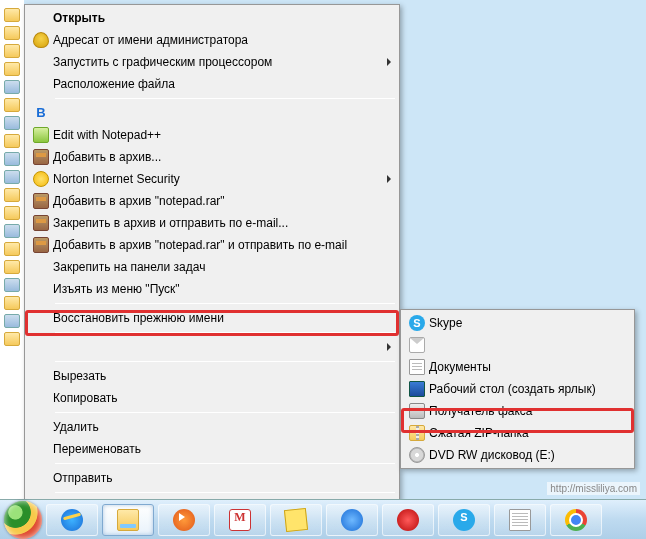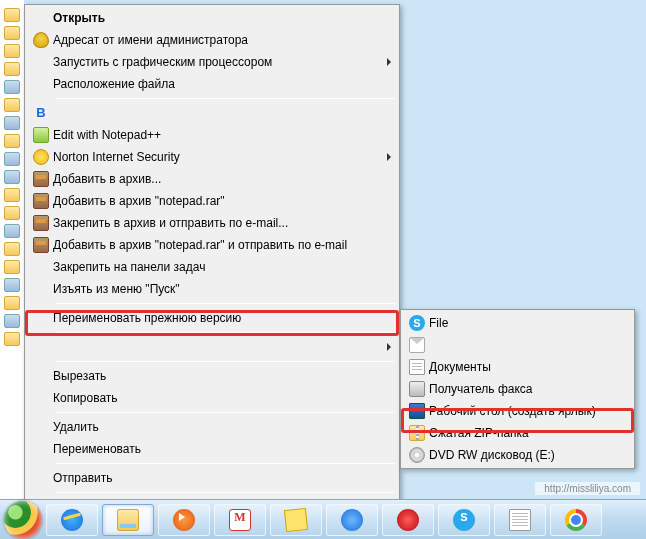--- a/index.html
+++ b/index.html
@@ -117,21 +117,21 @@
     background: linear-gradient(#fff,#e8f2fb);
     border-color:#7fa9d0;
     box-shadow: inset 0 0 4px rgba(0,80,160,.3);
   }
   .watermark {
     position:absolute;
     right:6px; bottom:44px;
     font-size:10px;
     color:#888;
     background:rgba(255,255,255,.6);
-    padding:1px 9px;
+    padding:1px 3px;
   }
 
   
   .i16 { width:16px;height:16px;display:inline-block; }
   .i-shield{background:radial-gradient(circle at 50% 40%,#f6d24a,#d6a20a);border-radius:50% 50% 50% 50% / 60% 60% 40% 40%; border:1px solid #b8870a;}
   .i-bt{color:#1a6dd6;font-weight:bold;font-size:13px;text-align:center;line-height:16px;}
   .i-npp{background:linear-gradient(#d7f0a0,#8cc63f);border:1px solid #6fa82a;border-radius:2px;}
   .i-norton{background:radial-gradient(circle,#ffe26b,#f3b80a);border-radius:50%;border:1px solid #c49400;}
   .i-rar{background:linear-gradient(#b96,#964);border:1px solid #743;border-radius:2px;position:relative;}
   .i-rar::after{content:"";position:absolute;left:2px;right:2px;top:3px;height:4px;background:#d94;}
@@ -211,61 +211,61 @@
       </span>
     </div>
     <div class="menu-item">
       <span class="ic">
         <span class="i16 i-npp"></span>
       </span>
       <span class="lbl">Edit with Notepad++</span>
     </div>
     <div class="menu-item">
       <span class="ic">
+        <span class="i16 i-rar"></span>
+      </span>
+      <span class="lbl">Добавить в архив...</span>
+    </div>
+    <div class="menu-item">
+      <span class="ic">
         <span class="i16 i-norton"></span>
       </span>
       <span class="lbl">Norton Internet Security</span>
       <span class="arrow"></span>
     </div>
     <div class="menu-item">
       <span class="ic">
         <span class="i16 i-rar"></span>
       </span>
-      <span class="lbl">Добавить в архив...</span>
+      <span class="lbl">Добавить в архив "notepad.rar"</span>
     </div>
     <div class="menu-item">
       <span class="ic">
         <span class="i16 i-rar"></span>
       </span>
-      <span class="lbl">Добавить в архив "notepad.rar"</span>
+      <span class="lbl">Закрепить в архив и отправить по e-mail...</span>
     </div>
     <div class="menu-item">
       <span class="ic">
         <span class="i16 i-rar"></span>
       </span>
-      <span class="lbl">Закрепить в архив и отправить по e-mail...</span>
-    </div>
-    <div class="menu-item">
-      <span class="ic">
-        <span class="i16 i-rar"></span>
-      </span>
       <span class="lbl">Добавить в архив "notepad.rar" и отправить по e-mail</span>
     </div>
     <div class="menu-item">
       <span class="ic"></span>
       <span class="lbl">Закрепить на панели задач</span>
     </div>
     <div class="menu-item">
       <span class="ic"></span>
       <span class="lbl">Изъять из меню "Пуск"</span>
     </div>
     <div class="sep"></div>
     <div class="menu-item">
       <span class="ic"></span>
-      <span class="lbl">Переименовать прежнюю версию</span>
+      <span class="lbl">Восстановить прежнюю имени</span>
     </div>
     <div class="sep"></div>
     <div class="menu-item">
       <span class="ic"></span>
       <span class="arrow"></span>
     </div>
     <div class="sep"></div>
     <div class="menu-item">
       <span class="ic"></span>
       <span class="lbl">Вырезать</span>
@@ -295,44 +295,44 @@
       </span>
       <span class="lbl">Norton File Insight</span>
     </div>
   </div>
 
 <div class="context-menu menu-sub" id="menu-sub">
     <div class="menu-item">
       <span class="ic">
         <span class="i16 i-skype">S</span>
       </span>
-      <span class="lbl">File</span>
+      <span class="lbl">Skype</span>
     </div>
     <div class="menu-item">
       <span class="ic">
         <span class="i16 i-mail"></span>
       </span>
     </div>
     <div class="menu-item">
       <span class="ic">
         <span class="i16 i-doc"></span>
       </span>
       <span class="lbl">Документы</span>
     </div>
     <div class="menu-item">
       <span class="ic">
+        <span class="i16 i-desk"></span>
+      </span>
+      <span class="lbl">Рабочий стол (создать ярлык)</span>
+    </div>
+    <div class="menu-item">
+      <span class="ic">
         <span class="i16 i-fax"></span>
       </span>
       <span class="lbl">Получатель факса</span>
-    </div>
-    <div class="menu-item">
-      <span class="ic">
-        <span class="i16 i-desk"></span>
-      </span>
-      <span class="lbl">Рабочий стол (создать ярлык)</span>
     </div>
     <div class="menu-item">
       <span class="ic">
         <span class="i16 i-zip"></span>
       </span>
       <span class="lbl">Сжатая ZIP-папка</span>
     </div>
     <div class="menu-item">
       <span class="ic">
         <span class="i16 i-dvd"></span>

